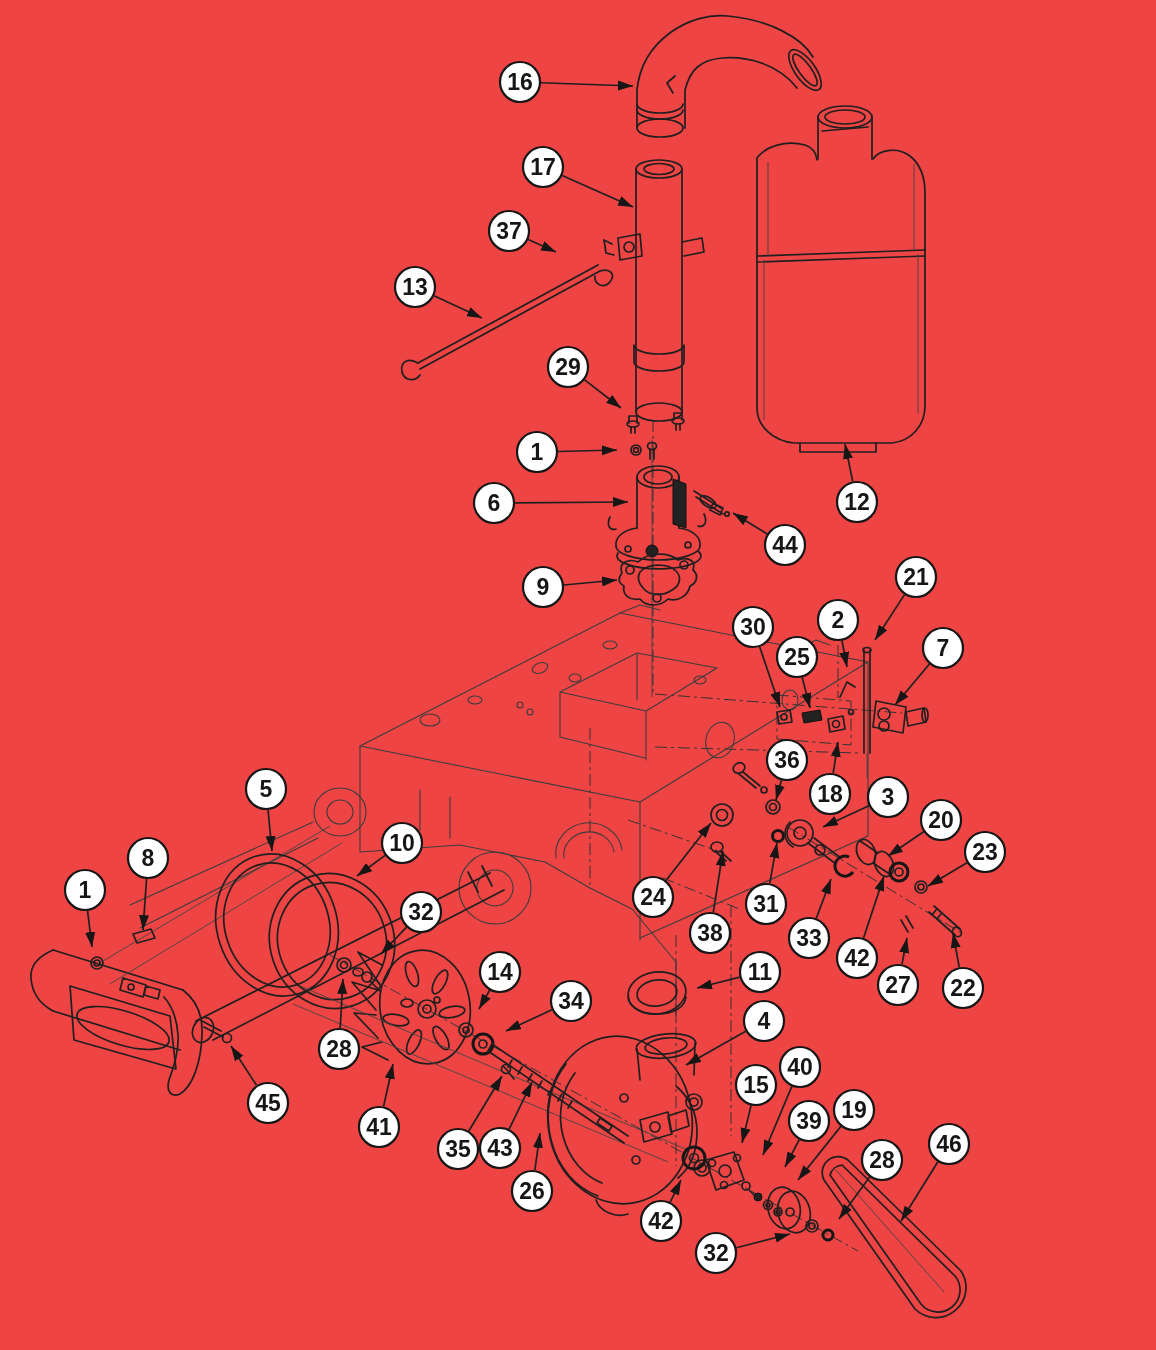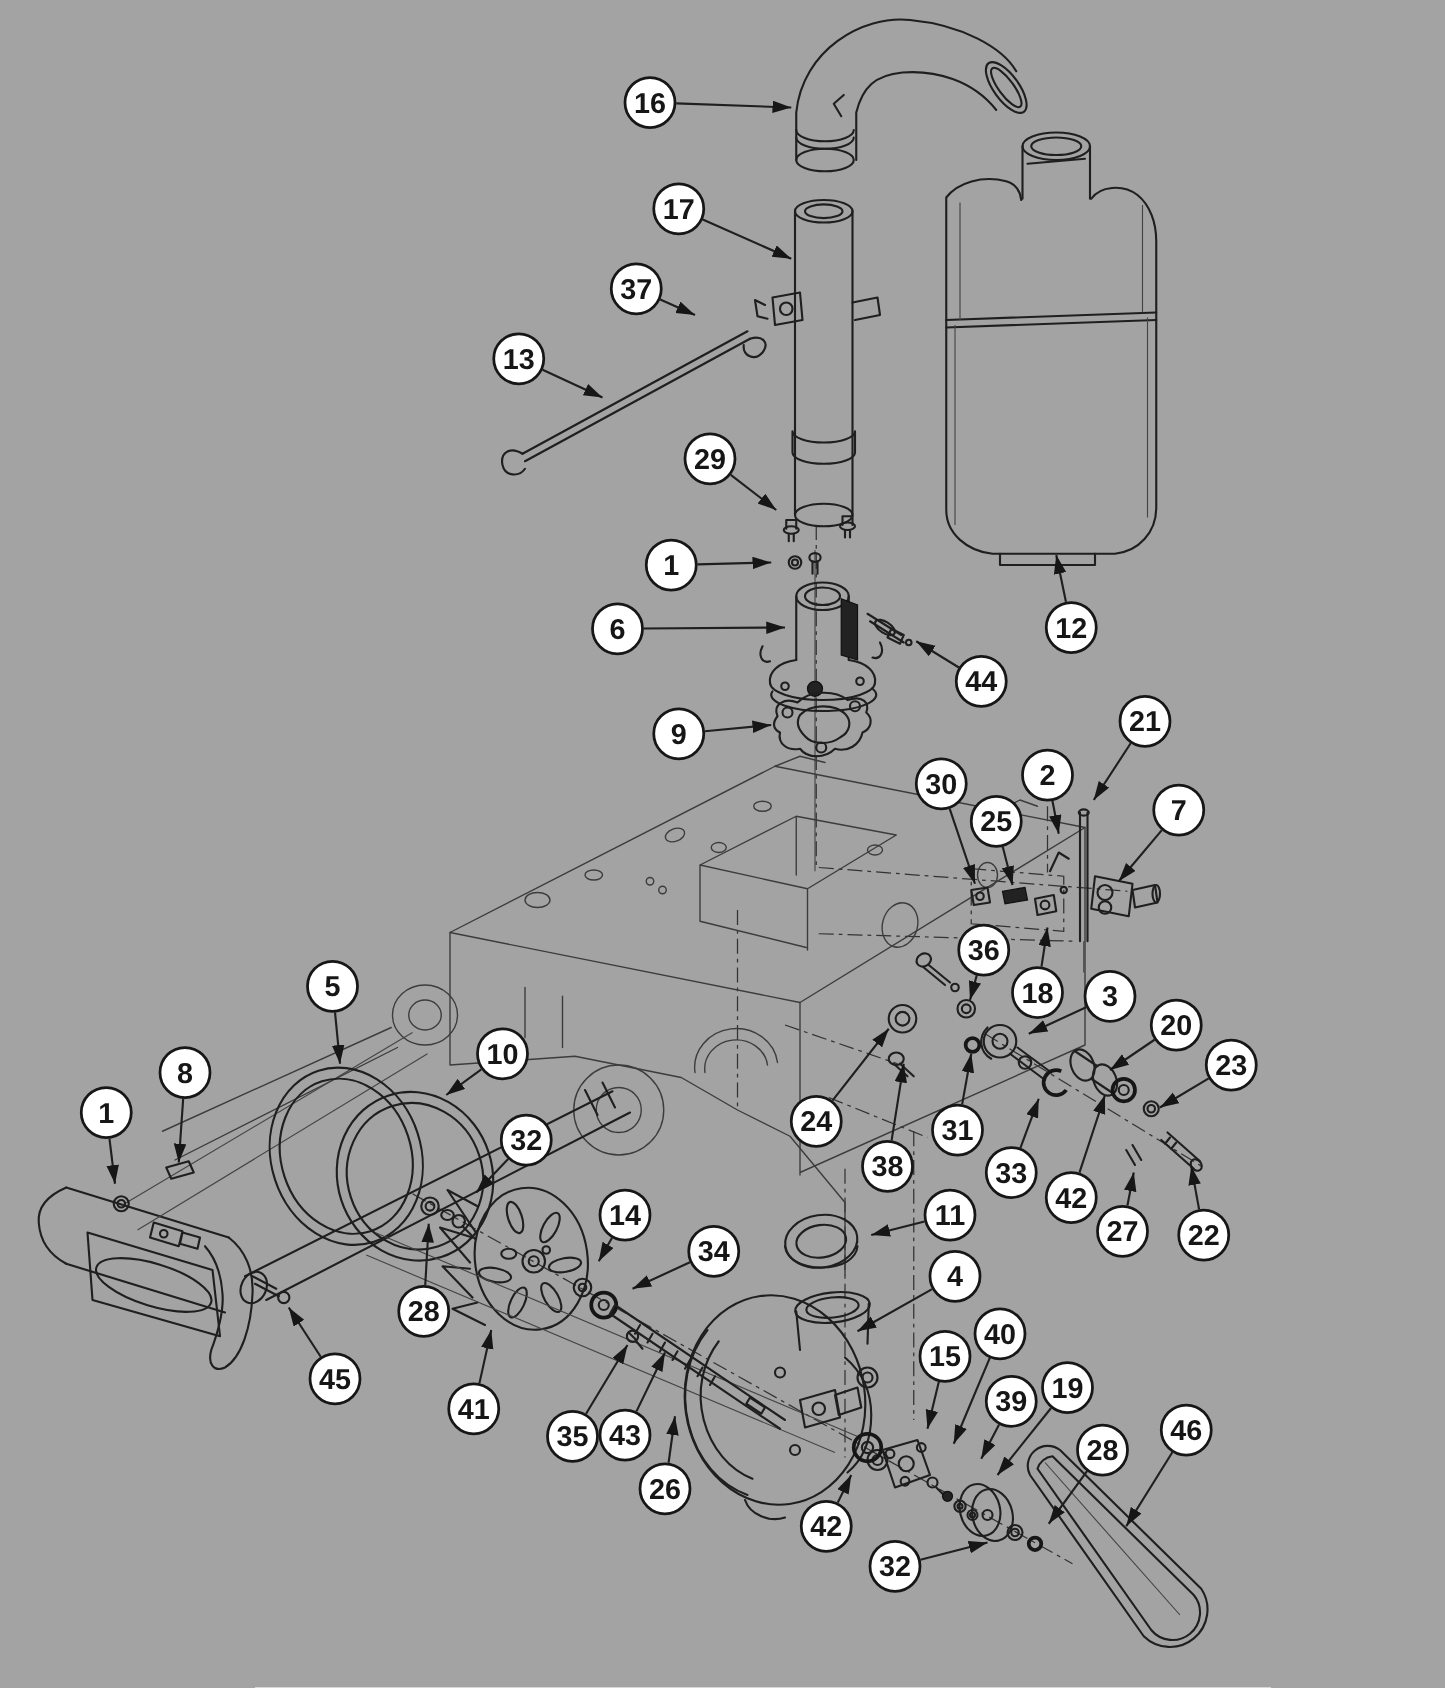--- a/index.html
+++ b/index.html
@@ -1,16 +1,16 @@
 <!DOCTYPE html>
 <html><head>
 <meta charset="utf-8">
 <style>
   html,body{margin:0;padding:0;background:#fff;}
-  .page{position:relative;width:1156px;height:1350px;background:#a3a3a3;overflow:hidden;
+  .page{position:relative;width:1156px;height:1350px;background:#ef4444;overflow:hidden;
         font-family:"Liberation Sans",sans-serif;}
   svg{display:block;}
   .ln{fill:none;stroke:#1f1f1f;stroke-width:1.7;stroke-linecap:round;stroke-linejoin:round;}
   .lnb{fill:none;stroke:#3c3c3c;stroke-width:1.1;stroke-linecap:round;stroke-linejoin:round;}
   .thin{fill:none;stroke:#444;stroke-width:.9;}
   .dash{fill:none;stroke:#333;stroke-width:1;stroke-dasharray:12 4 3 4;}
   .dark{fill:#222;stroke:#111;stroke-width:1;}
   .thick{fill:none;stroke:#161616;stroke-width:3;}
   .balloon circle{fill:#fff;stroke:#161616;stroke-width:2.2;}
   .balloon text{font-family:"Liberation Sans",sans-serif;font-size:23px;font-weight:700;

